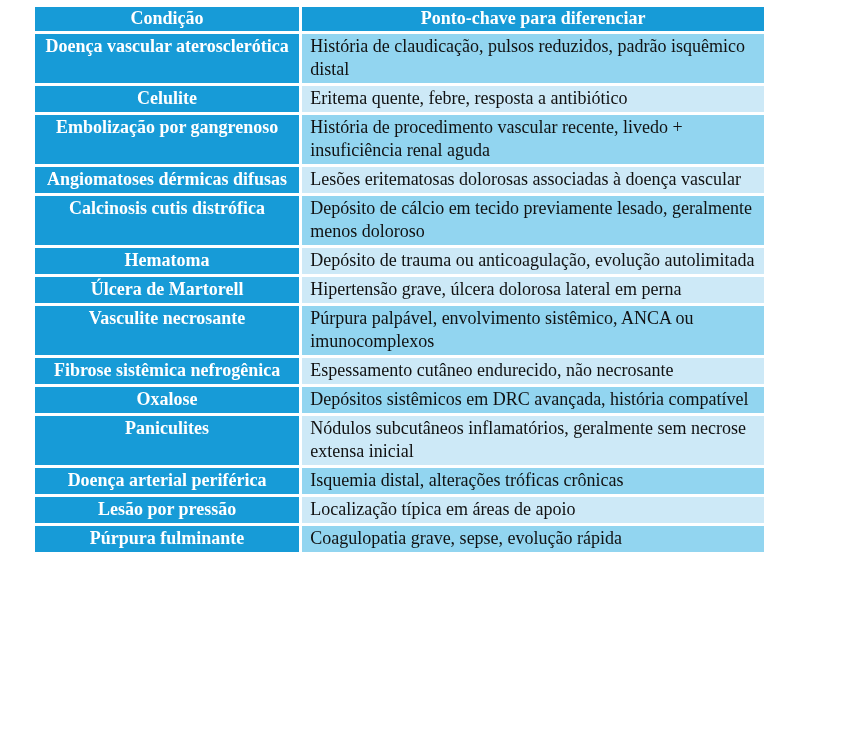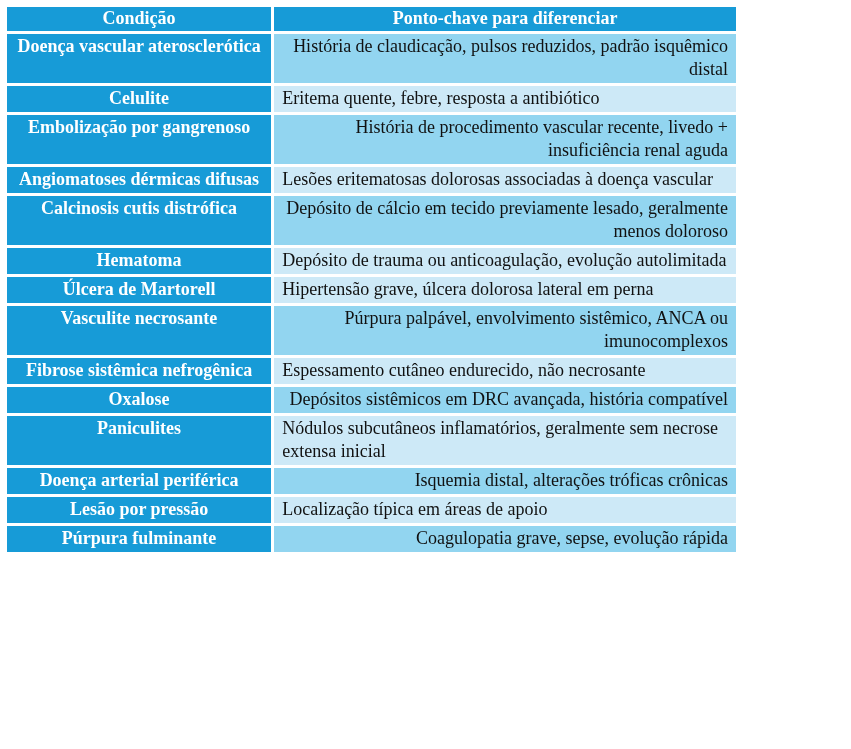--- a/index.html
+++ b/index.html
@@ -5,20 +5,21 @@
   html, body {
     margin: 0;
     padding: 0;
     background: #ffffff;
   }
   .page {
     width: 744px;
     box-sizing: border-box;
     padding: 4px 5px 8px 4px;
     font-family: "Liberation Serif", "DejaVu Serif", serif;
+    margin-left: 28px;
   }
   table.dx-table {
     width: 100%;
     border-collapse: collapse;
     table-layout: fixed;
   }
   col.col-cond { width: 36.5%; }
   col.col-key  { width: 63.5%; }
   .dx-table th, .dx-table td {
     border: 3px solid var(--border, #ffffff);
@@ -39,21 +40,21 @@
   .dx-table th.cond {
     background: var(--blue, #179BD7);
     color: var(--header-text, #ffffff);
     font-weight: bold;
     text-align: center;
   }
   .dx-table td.key {
     color: var(--body-text, #111111);
     text-align: left;
   }
-  .dx-table tr.odd  td.key { background: var(--stripe-dark, #92D5F0); text-align: right; }
+  .dx-table tr.odd  td.key { background: var(--stripe-dark, #92D5F0); }
   .dx-table tr.even td.key { background: var(--stripe-light, #CDE9F7); }
 </style>
 </head>
 <body>
 
 <div class="page">
   <table class="dx-table">
     <colgroup>
       <col class="col-cond">
       <col class="col-key">

